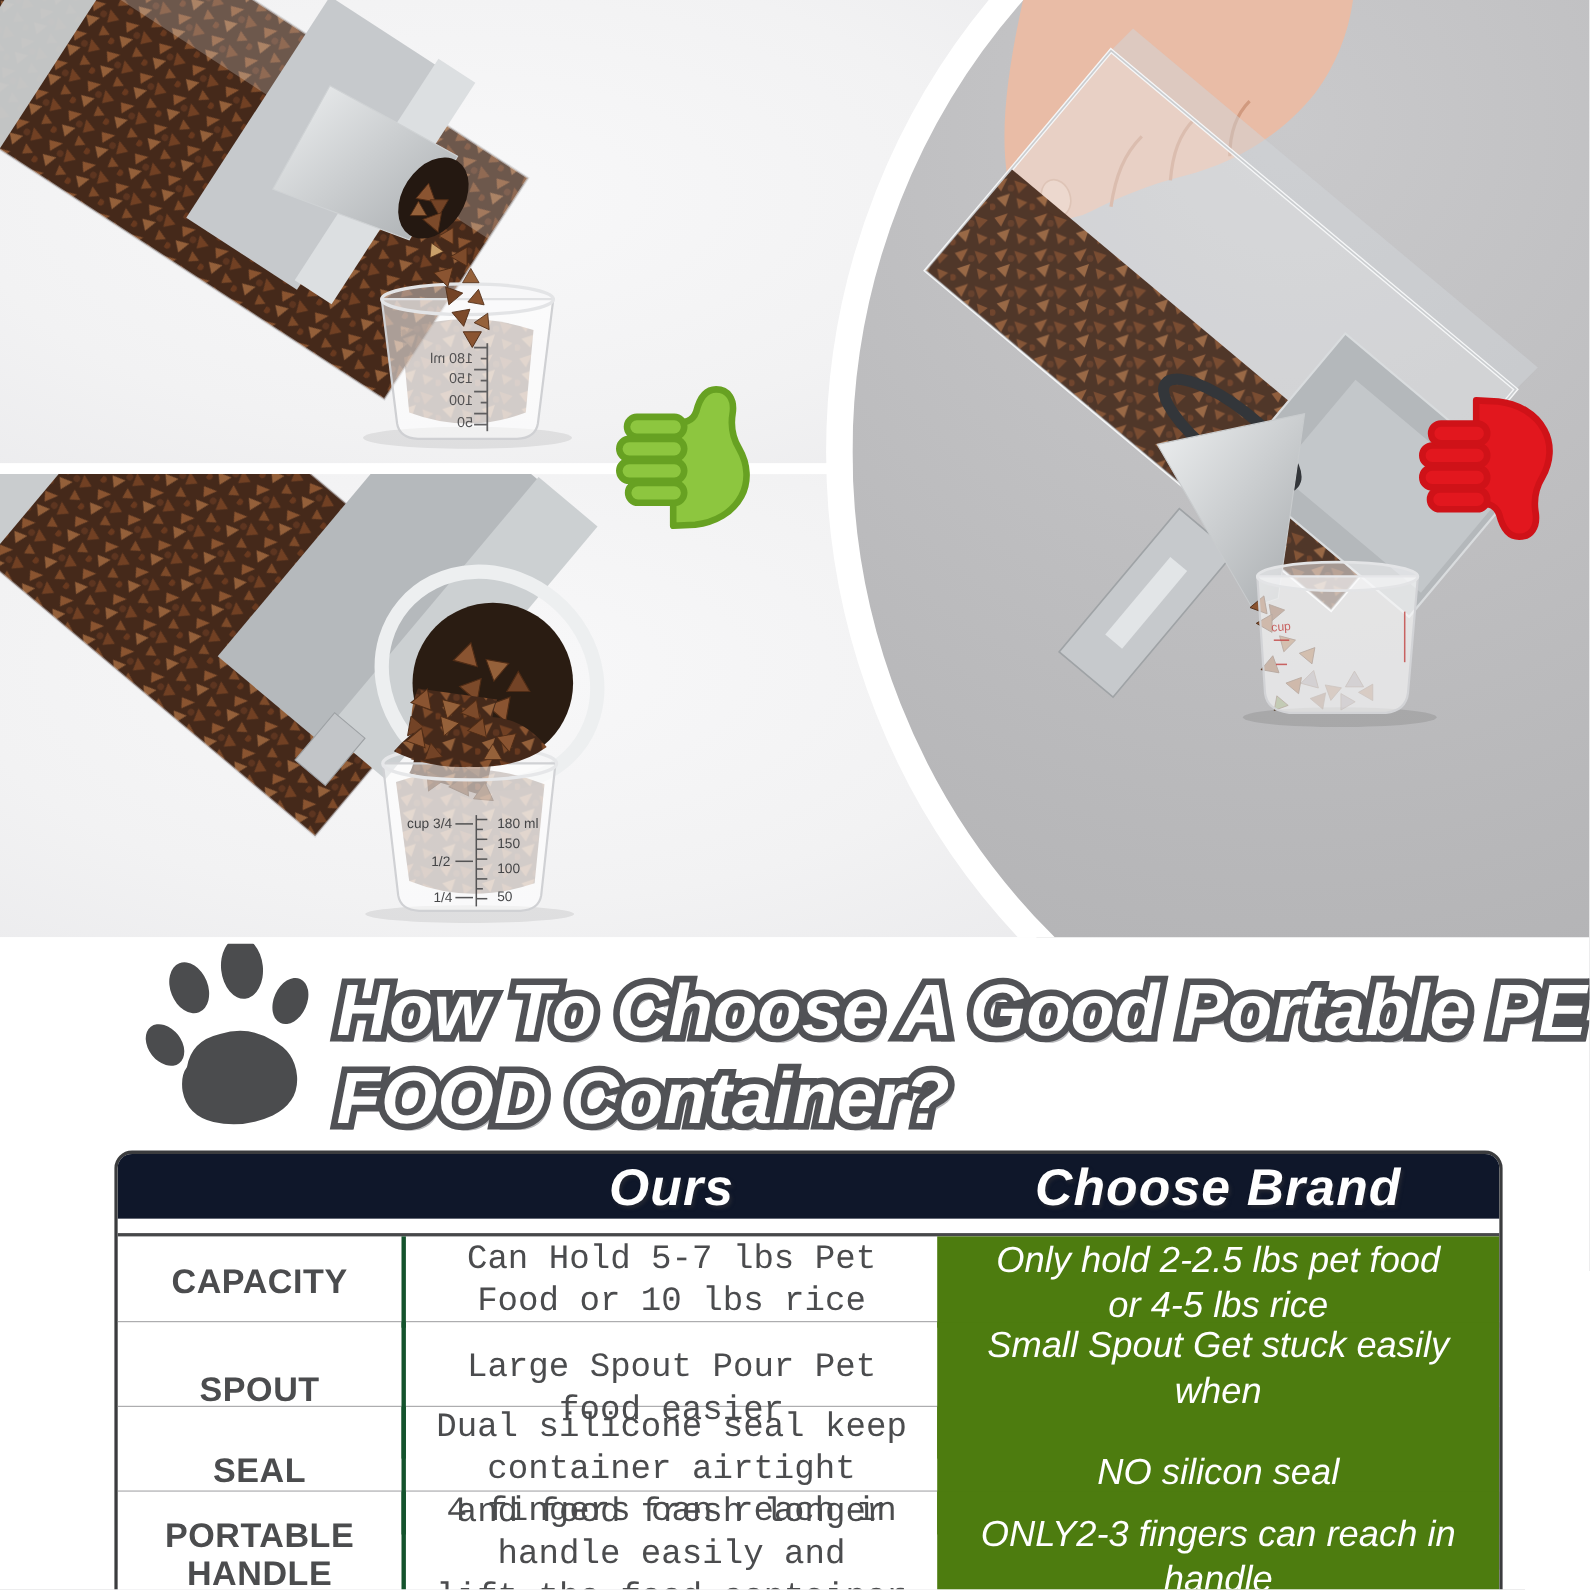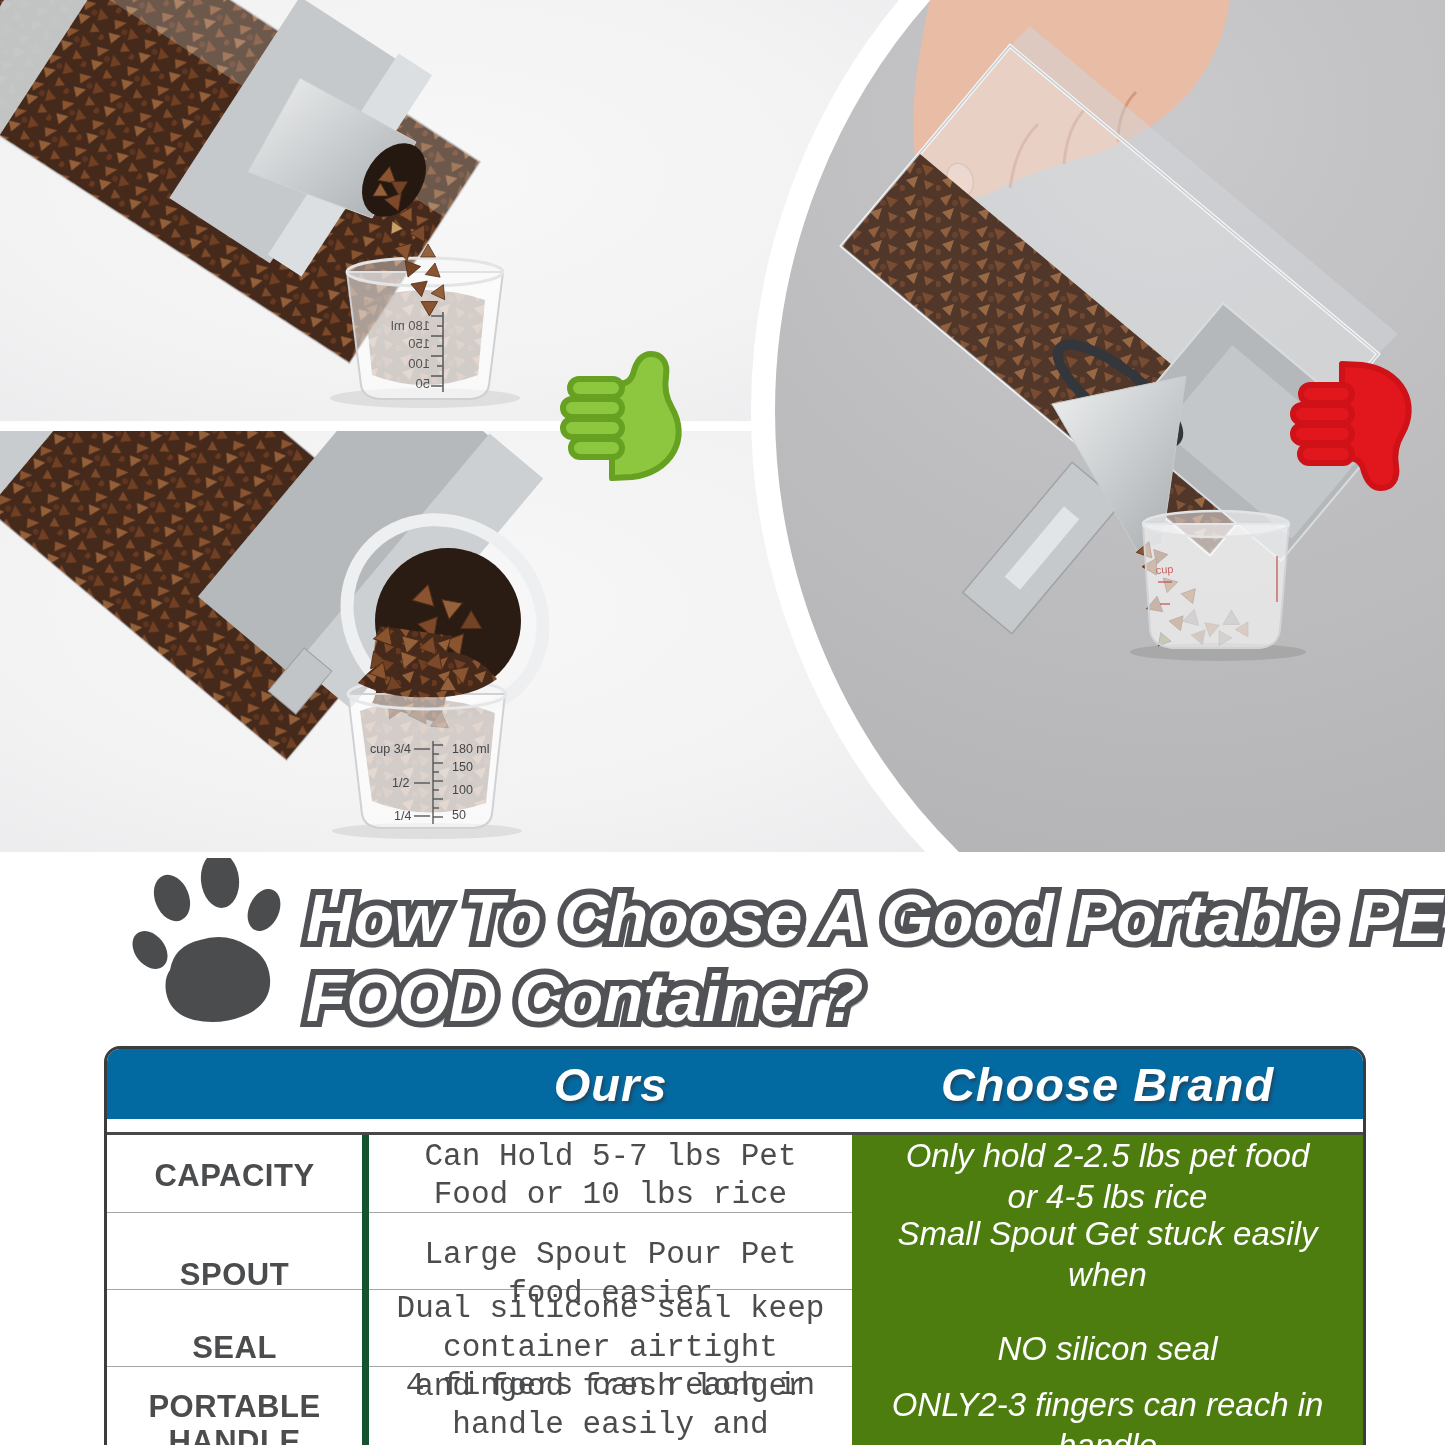--- a/index.html
+++ b/index.html
@@ -27,32 +27,32 @@
       font-style:italic;font-weight:bold;font-size:66px;line-height:80px;letter-spacing:0px;}
   .hl-layer{position:absolute;left:0;top:0;width:100%;}
   .hl-stroke{-webkit-text-stroke:12px #515256;color:#515256;
       text-shadow:4px 6px 0 rgba(128,130,134,.55);}
   .hl-fill{position:relative;color:#ffffff;}
   .hl-line{display:block;white-space:nowrap;}
 
   
   .cmp-table{position:absolute;left:104px;top:1046px;width:1262px;height:470px;z-index:5;
       box-sizing:border-box;border:3px solid #3b3c3e;border-radius:16px;overflow:hidden;background:#fff;}
-  .tbl-header{height:70px;background:#0369a1;display:grid;grid-template-columns:262px 483px 1fr;
+  .tbl-header{height:59px;background:#0f172a;display:grid;grid-template-columns:262px 483px 1fr;
       align-items:center;}
   .hdr{font-style:italic;font-weight:bold;font-size:47px;color:#ffffff;text-align:center;
       letter-spacing:1px;text-shadow:2px 3px 3px rgba(50,50,55,.55);}
   .tbl-gap{height:13px;background:#ffffff;}
   .tbl-body{border-top:3px solid #47484a;}
   .row{display:grid;grid-template-columns:262px 483px 1fr;}
   .row + .row{border-top:1px solid #a5a5a7;}
   .r1{height:77px;} .r2{height:76px;} .r3{height:76px;} .r4{height:71px;} .rfill{height:60px;background:#fff;}
   .cell{display:flex;align-items:center;justify-content:center;text-align:center;white-space:pre-line;}
   .feature{font-weight:bold;font-size:31px;color:#4b4c4e;line-height:1.12;letter-spacing:.5px;
-      border-right:7px solid #14532d;}
+      border-right:4px solid #14532d;}
   .ours{font-size:31px;color:#4b4c4e;line-height:1.25;padding:0 14px;font-family:Liberation Mono, monospace;}
   .other{background:#4d7c0f;color:#ffffff;font-size:33px;line-height:1.25;padding:0 14px;font-style:italic;}
 </style>
 </head>
 <body>
 
 <div class="page">
 
   <div class="hero">
 

